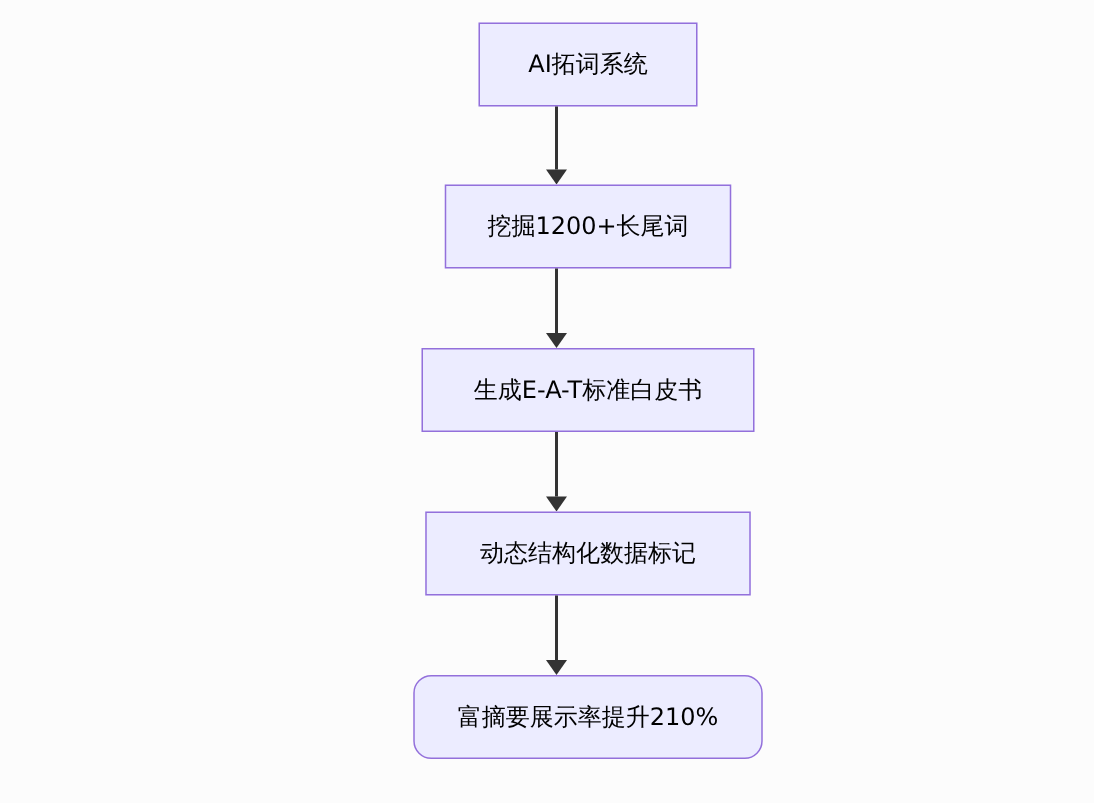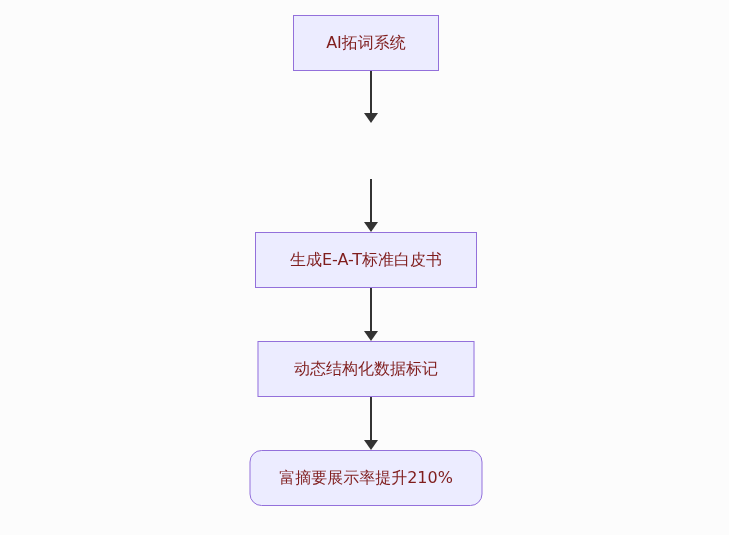--- a/index.html
+++ b/index.html
@@ -9,26 +9,26 @@
   }
   .canvas {
     position: relative;
     width: 729px;
     height: 535px;
     background: #fcfcfc;
     overflow: hidden;
   }
   .flow-node {
     position: absolute;
-    left: 366px;
+    left: 392px;
     transform: translateX(-50%);
     height: 54px;
     background: #ececff;
     border: 1px solid #9370db;
-    color: #7f1d1d;
+    color: #000000;
     font-size: 16px;
     display: flex;
     align-items: center;
     justify-content: center;
     text-align: center;
     box-sizing: content-box;
     white-space: nowrap;
   }
   .flow-edge {
     position: absolute;
@@ -70,20 +70,23 @@
 
   <div class="flow-node" id="node-0">
     <span>AI拓词系统</span>
   </div>
 
   <div class="flow-edge" id="edge-0">
     <div class="edge-line"></div>
     <div class="edge-arrowhead"></div>
   </div>
 
+  <div class="flow-node" id="node-1">
+    <span>挖掘1200+长尾词</span>
+  </div>
 
   <div class="flow-edge" id="edge-1">
     <div class="edge-line"></div>
     <div class="edge-arrowhead"></div>
   </div>
 
   <div class="flow-node" id="node-2">
     <span>生成E-A-T标准白皮书</span>
   </div>
 

